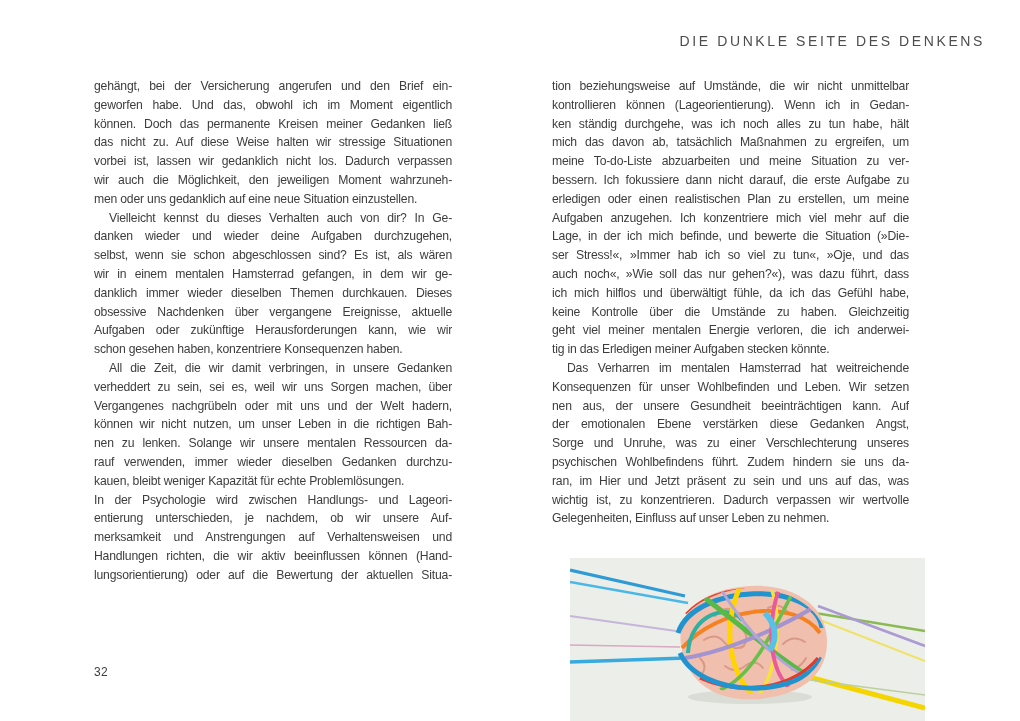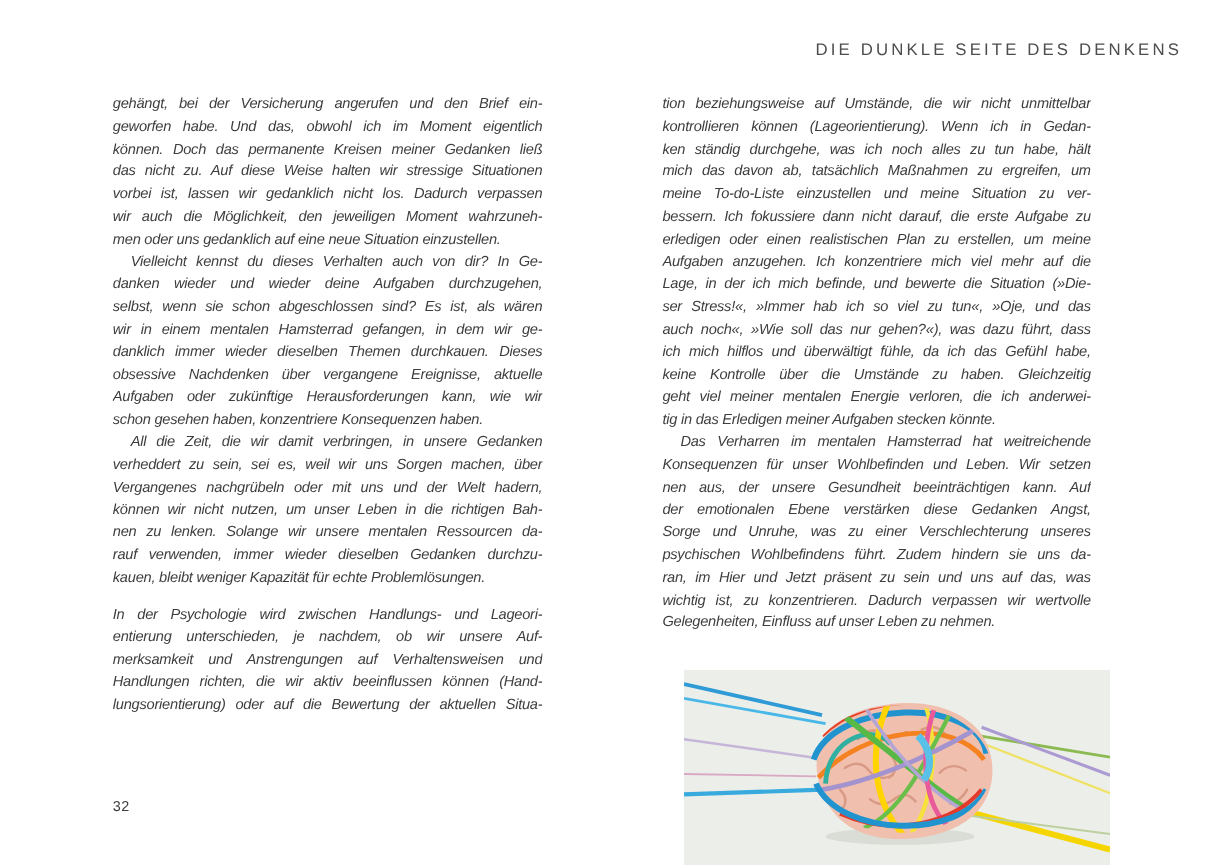--- a/index.html
+++ b/index.html
@@ -15,25 +15,25 @@
   }
   .column{
     position:absolute;top:77px;
     color:var(--body-text,#3d3d3d);
     font-size:12.2px;line-height:18.8px;letter-spacing:-0.2px;
   }
   .column.left{left:94px;width:358px}
   .column.right{left:552px;width:357px}
   .line{
     text-align:justify;text-align-last:justify;
-    height:18.8px;overflow:hidden;font-style:italic;
+    height:18.8px;overflow:hidden;
   }
   .line.endline{text-align-last:left}
   .line.indent{text-indent:15px}
-  .para.gap{margin-top:12px}
+  .para.gap{}
   .page-number{
     position:absolute;top:665px;left:94px;width:358px;
     text-align:left;font-size:12px;letter-spacing:.4px;
     color:var(--body-text,#3d3d3d);
   }
   figure.photo{
     position:absolute;left:570px;top:558px;width:355px;height:163px;
     margin:0;padding:0;overflow:hidden;
   }
   figure.photo svg{display:block}
@@ -82,21 +82,21 @@
   </div>
 
 <div class="page-number">32</div>
 
 <div class="column right">
     <div class="para">
       <div class="line">tion beziehungsweise auf Umstände, die wir nicht unmittelbar</div>
       <div class="line">kontrollieren können (Lageorientierung). Wenn ich in Gedan-</div>
       <div class="line">ken ständig durchgehe, was ich noch alles zu tun habe, hält</div>
       <div class="line">mich das davon ab, tatsächlich Maßnahmen zu ergreifen, um</div>
-      <div class="line">meine To-do-Liste einzustellen und meine Situation zu ver-</div>
+      <div class="line">meine To-do-Liste abzuarbeiten und meine Situation zu ver-</div>
       <div class="line">bessern. Ich fokussiere dann nicht darauf, die erste Aufgabe zu</div>
       <div class="line">erledigen oder einen realistischen Plan zu erstellen, um meine</div>
       <div class="line">Aufgaben anzugehen. Ich konzentriere mich viel mehr auf die</div>
       <div class="line">Lage, in der ich mich befinde, und bewerte die Situation (»Die-</div>
       <div class="line">ser Stress!«, »Immer hab ich so viel zu tun«, »Oje, und das</div>
       <div class="line">auch noch«, »Wie soll das nur gehen?«), was dazu führt, dass</div>
       <div class="line">ich mich hilflos und überwältigt fühle, da ich das Gefühl habe,</div>
       <div class="line">keine Kontrolle über die Umstände zu haben. Gleichzeitig</div>
       <div class="line">geht viel meiner mentalen Energie verloren, die ich anderwei-</div>
       <div class="line endline">tig in das Erledigen meiner Aufgaben stecken könnte.</div>

